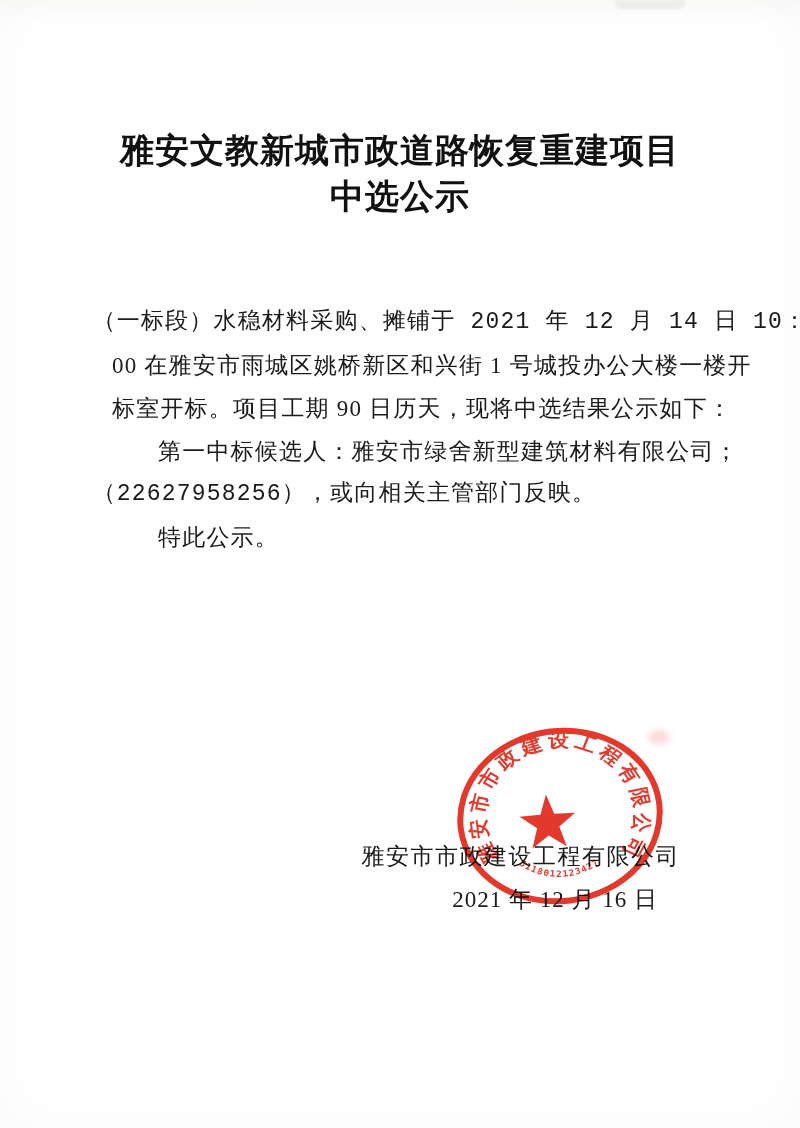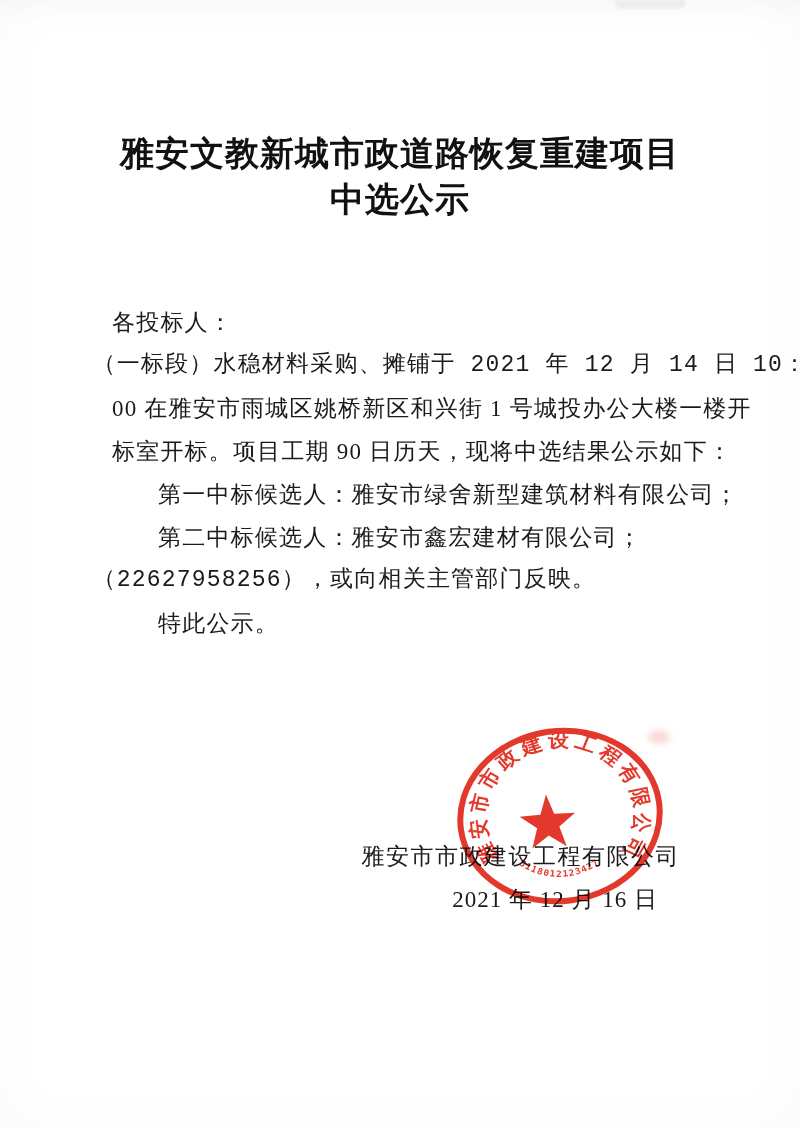--- a/index.html
+++ b/index.html
@@ -21,21 +21,21 @@
     background:#ededec;border-radius:0 0 6px 6px;filter:blur(1px);
   }
   .smudge-pink{
     position:absolute;left:648px;top:730px;width:22px;height:14px;
     background:rgba(240,150,140,0.35);border-radius:50%;filter:blur(3px);
   }
   
   .title{
     position:absolute;left:0;top:130px;width:800px;
     text-align:center;
-    font-family:Liberation Sans, sans-serif;
+    font-family:Liberation Mono, monospace;
     font-weight:700;font-size:34px;line-height:46px;
     color:#111;
     letter-spacing:1px;
   }
   
   .doc-body{
     position:absolute;left:112px;top:301px;width:600px;
     font-size:23px;line-height:43px;
     letter-spacing:1.2px;
     white-space:nowrap;
@@ -75,26 +75,24 @@
   <div class="smudge-top"></div>
   <div class="smudge-pink"></div>
 
   <div class="title">
     <div>雅安文教新城市政道路恢复重建项目</div>
     <div>中选公示</div>
   </div>
 
   <div class="doc-body">
 
-  <div class="line plain">各投标人：</div>
       <div class="line hang">（一标段）水稳材料采购、摊铺于 2021 年 12 月 14 日 10：</div>
       <div class="line plain">00 在雅安市雨城区姚桥新区和兴街 1 号城投办公大楼一楼开</div>
       <div class="line plain">标室开标。项目工期 90 日历天，现将中选结果公示如下：</div>
       <div class="line indent">第一中标候选人：雅安市绿舍新型建筑材料有限公司；</div>
-      <div class="line indent">第二中标候选人：雅安市鑫宏建材有限公司；</div>
       <div class="line hang">（22627958256），或向相关主管部门反映。</div>
       <div class="line indent">特此公示。</div>
     </div>
 
   <div class="sig-company">雅安市市政建设工程有限公司</div>
   <div class="sig-date">2021 年 12 月 16 日</div>
 
   <svg class="seal" viewBox="-117 -96 234 192" xmlns="http://www.w3.org/2000/svg">
     <g transform="rotate(-8)">
       <ellipse class="ring" cx="0" cy="0" rx="100" ry="85"></ellipse>

